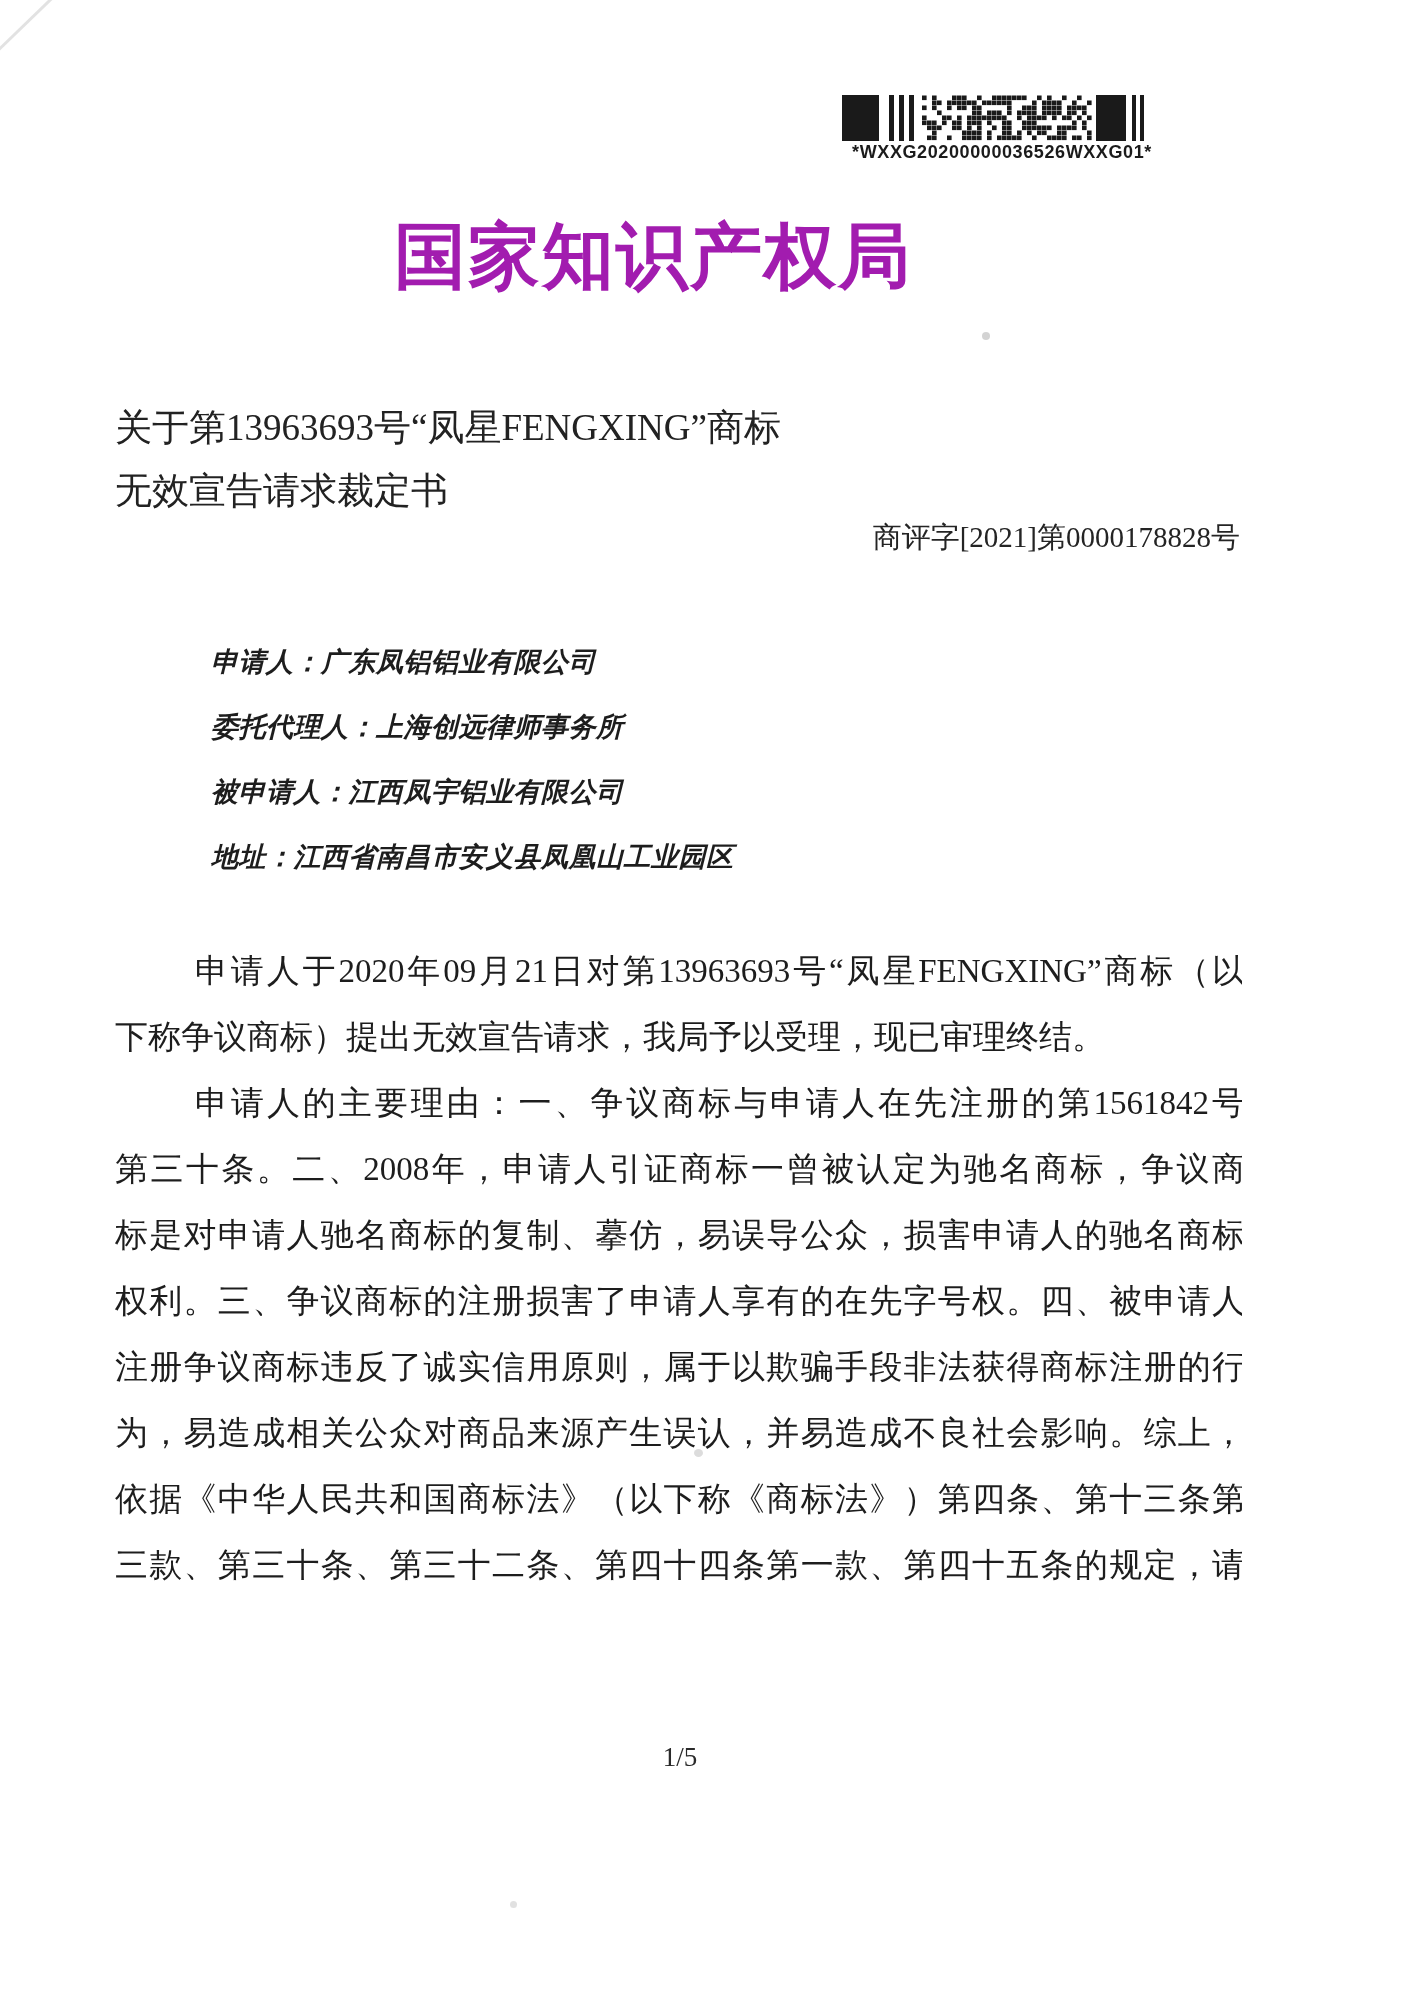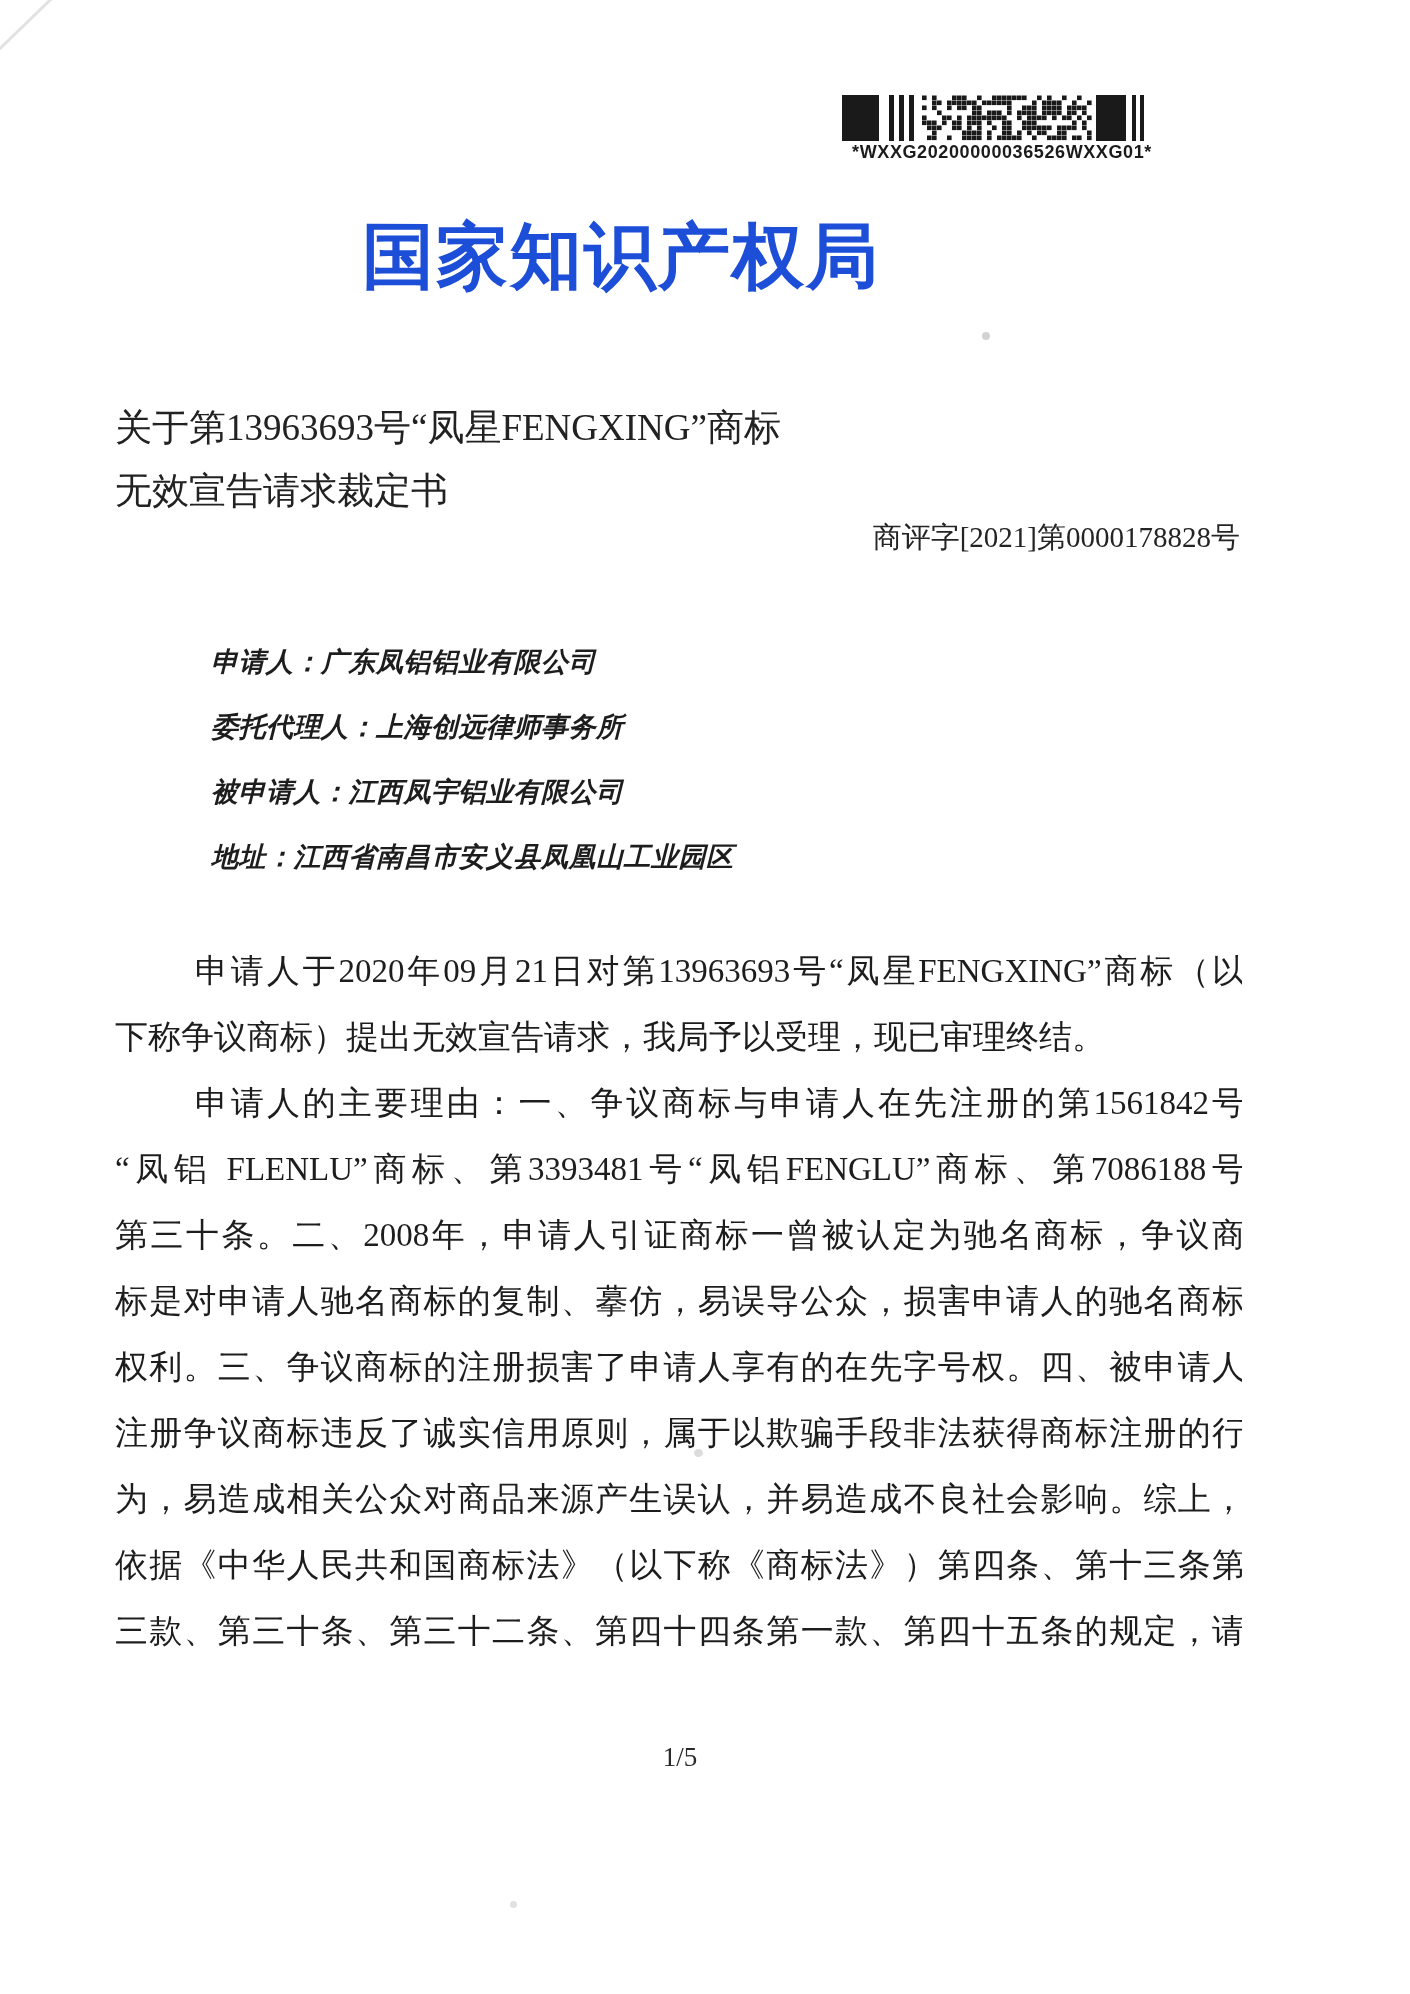--- a/index.html
+++ b/index.html
@@ -261,21 +261,21 @@
             <rect x="245" y="35.5" width="4.6" height="4.6"></rect>
             <rect x="245" y="40.5" width="4.6" height="4.6"></rect>
             <rect x="254" y="0" width="30" height="46"></rect>
             <rect x="290" y="0" width="4" height="46"></rect>
             <rect x="298" y="0" width="4" height="46"></rect>
           </g>
         </svg></div>
     <div class="barcode-text">*WXXG20200000036526WXXG01*</div>
   </div>
 
-  <div class="agency-title" style="color: #1d4ed8;">国家知识产权局</div>
+  <div class="agency-title" style="color: #a21caf; padding-left: 32px;">国家知识产权局</div>
 
   <div class="doc-title">
     <div>关于第13963693号“凤星FENGXING”商标</div>
     <div>无效宣告请求裁定书</div>
   </div>
 
   <div class="ref-number">商评字[2021]第0000178828号</div>
 
   <div class="parties-block">
       <div class="party-line">申请人：广东凤铝铝业有限公司</div>
@@ -284,21 +284,20 @@
       <div class="party-line">地址：江西省南昌市安义县凤凰山工业园区</div>
     </div>
 
   <div class="body-paragraphs">
       <div class="paragraph">
         <div class="doc-line indent justify">申请人于2020年09月21日对第13963693号“凤星FENGXING”商标（以</div>
         <div class="doc-line">下称争议商标）提出无效宣告请求，我局予以受理，现已审理终结。</div>
       </div>
       <div class="paragraph">
         <div class="doc-line indent justify">申请人的主要理由：一、争议商标与申请人在先注册的第1561842号</div>
-        <div class="doc-line justify">“凤铝 FLENLU”商标、第3393481号“凤铝FENGLU”商标、第7086188号</div>
         <div class="doc-line justify">第三十条。二、2008年，申请人引证商标一曾被认定为驰名商标，争议商</div>
         <div class="doc-line justify">标是对申请人驰名商标的复制、摹仿，易误导公众，损害申请人的驰名商标</div>
         <div class="doc-line justify">权利。三、争议商标的注册损害了申请人享有的在先字号权。四、被申请人</div>
         <div class="doc-line justify">注册争议商标违反了诚实信用原则，属于以欺骗手段非法获得商标注册的行</div>
         <div class="doc-line justify">为，易造成相关公众对商品来源产生误认，并易造成不良社会影响。综上，</div>
         <div class="doc-line justify">依据《中华人民共和国商标法》（以下称《商标法》）第四条、第十三条第</div>
         <div class="doc-line justify">三款、第三十条、第三十二条、第四十四条第一款、第四十五条的规定，请</div>
       </div>
     </div>
 

